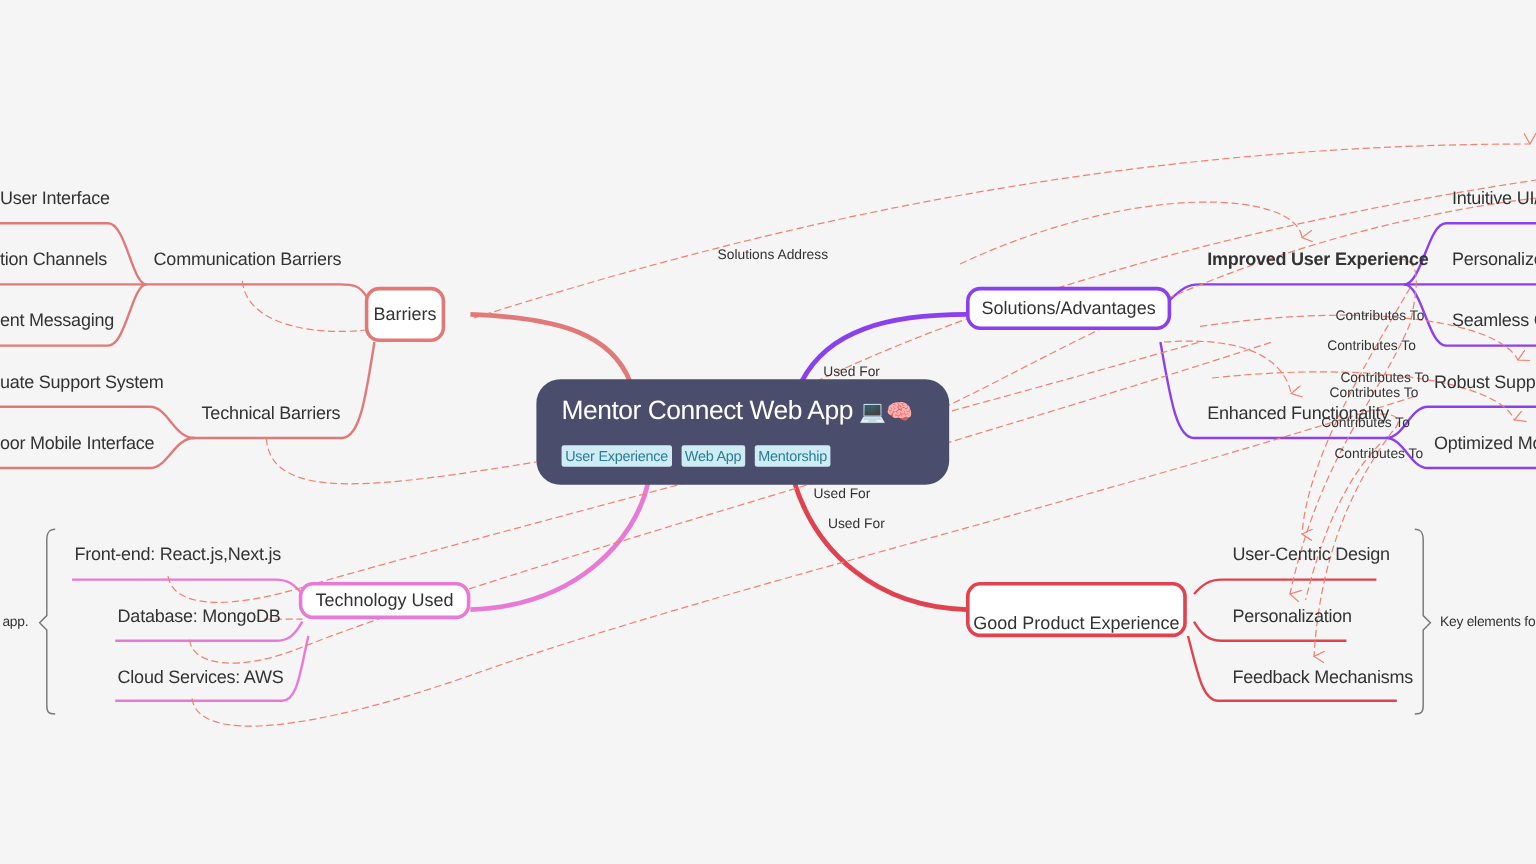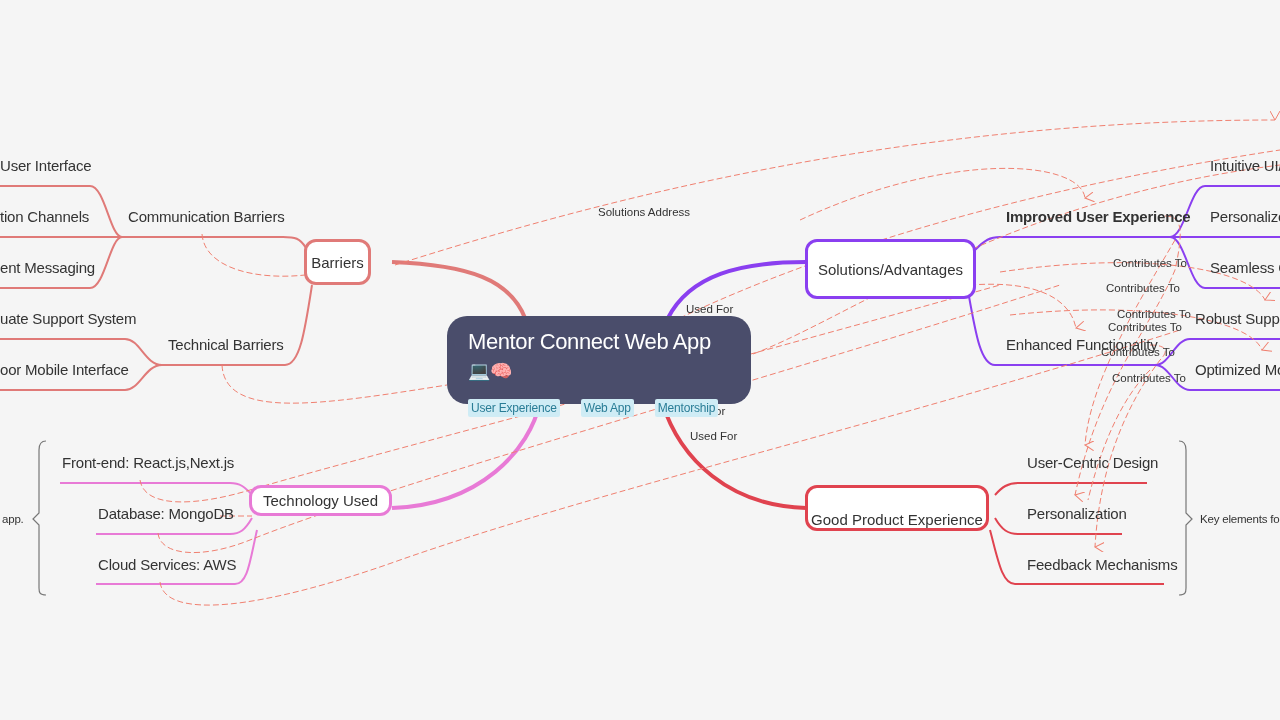--- a/index.html
+++ b/index.html
@@ -16,26 +16,26 @@
     letter-spacing: -0.2px;
   }
   .lbl.small { font-size: 11.5px; color: #333; }
   .node {
     position: absolute; background: #fff; border-radius: 12px;
     display: flex; align-items: center; justify-content: center;
     font-size: 15px; color: #333; box-sizing: border-box;
     border: 3px solid #e07a78;
   }
   #root {
-    position: absolute; left: 447px; top: 316px; width: 304px; height: 88px;
+    position: absolute; left: 447px; top: 316px; width: 344px; height: 88px;
     background: #4a4d6b; border-radius: 20px; box-sizing: border-box;
     padding: 12px 20px 0 21px; color: #fff;
   }
   #root .title { font-size: 22px; line-height: 28px; letter-spacing: -0.4px; }
-  #root .tags { margin-top: 14px; display: flex; gap: 21px; }
+  #root .tags { margin-top: 14px; display: flex; gap: 8px; }
   #root .tag {
     background: #cfecf5; color: #2a7d96; font-size: 12px; line-height: 18px;
     padding: 0 3px; border-radius: 2px; letter-spacing: -0.2px;
   }
 </style>
 </head>
 <body>
 
 <svg id="canvas" viewBox="0 0 1280 720" xmlns="http://www.w3.org/2000/svg">
   <defs>
@@ -126,21 +126,21 @@
   <div class="tags">
     <span class="tag">User Experience</span>
     <span class="tag">Web App</span>
     <span class="tag">Mentorship</span>
   </div>
 </div>
 
 <div class="node" style="left:304px;top:239px;width:67px;height:46px;border-color:#e07a78;">
   <span>Barriers</span>
 </div>
-<div class="node" style="left:805px;top:239px;width:171px;height:60px;border-color:#8a3ff0;">
+<div class="node" style="left:805px;top:239px;width:171px;height:36px;border-color:#8a3ff0;">
   <span>Solutions/Advantages</span>
 </div>
 <div class="node" style="left:249px;top:485px;width:143px;height:31px;border-color:#e87ad6;">
   <span>Technology Used</span>
 </div>
 <div class="node" style="left:805px;top:485px;width:184px;height:46px;border-color:#e0434f;align-items:flex-end;">
   <span>Good Product Experience</span>
 </div>
 
 <div class="lbl" style="left:128px;top:217px;">Communication Barriers</div>

